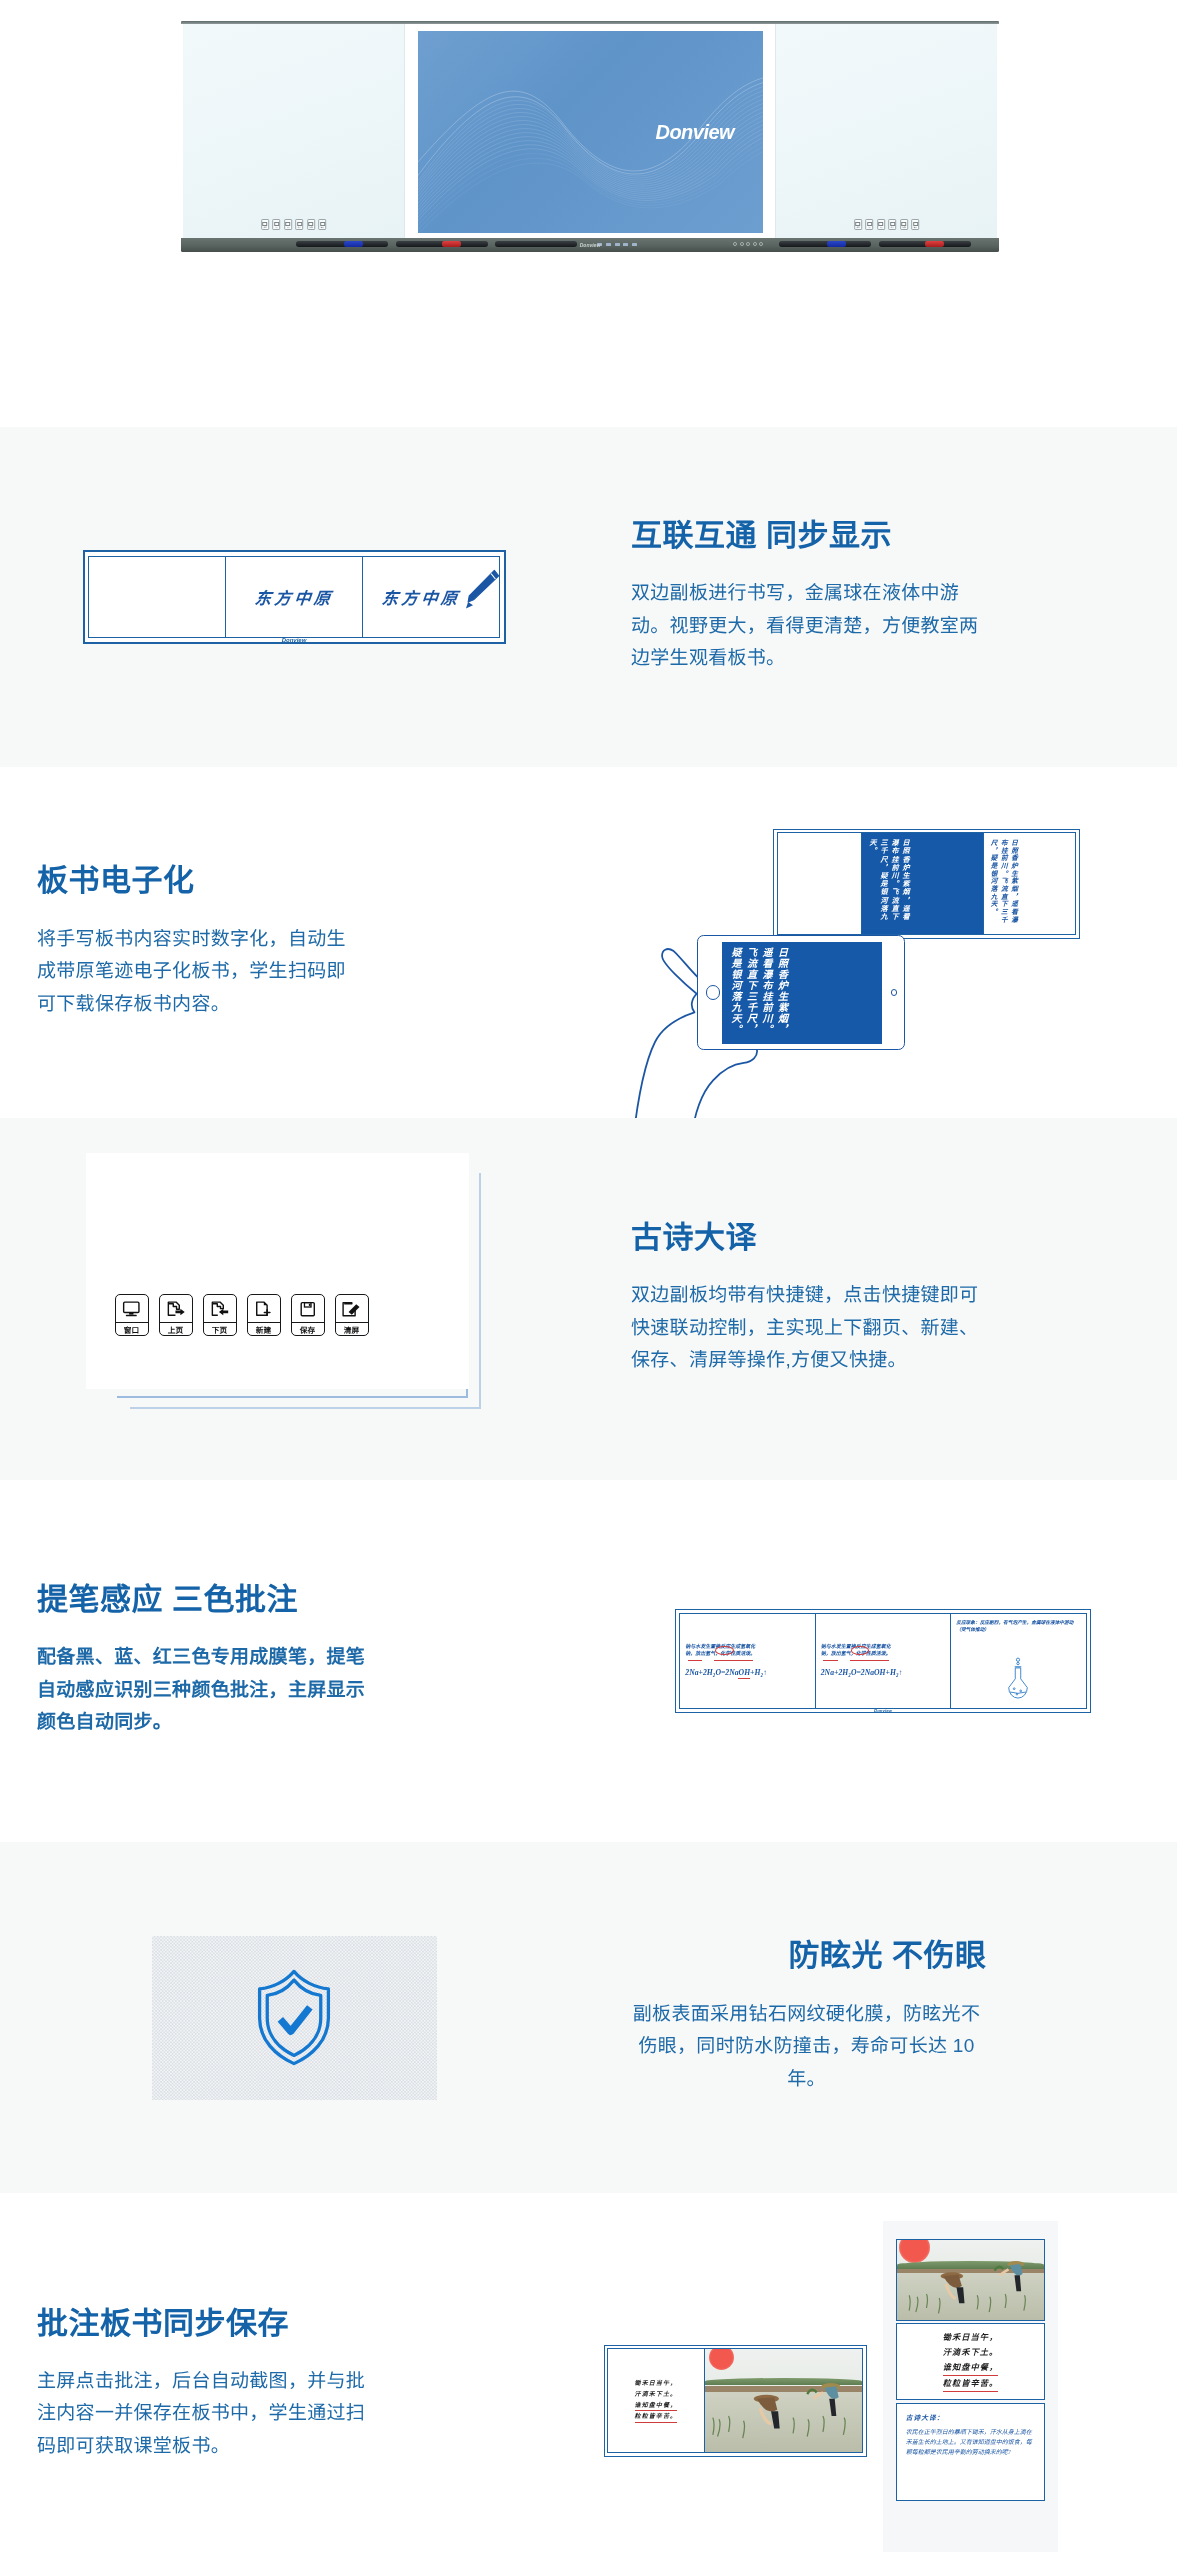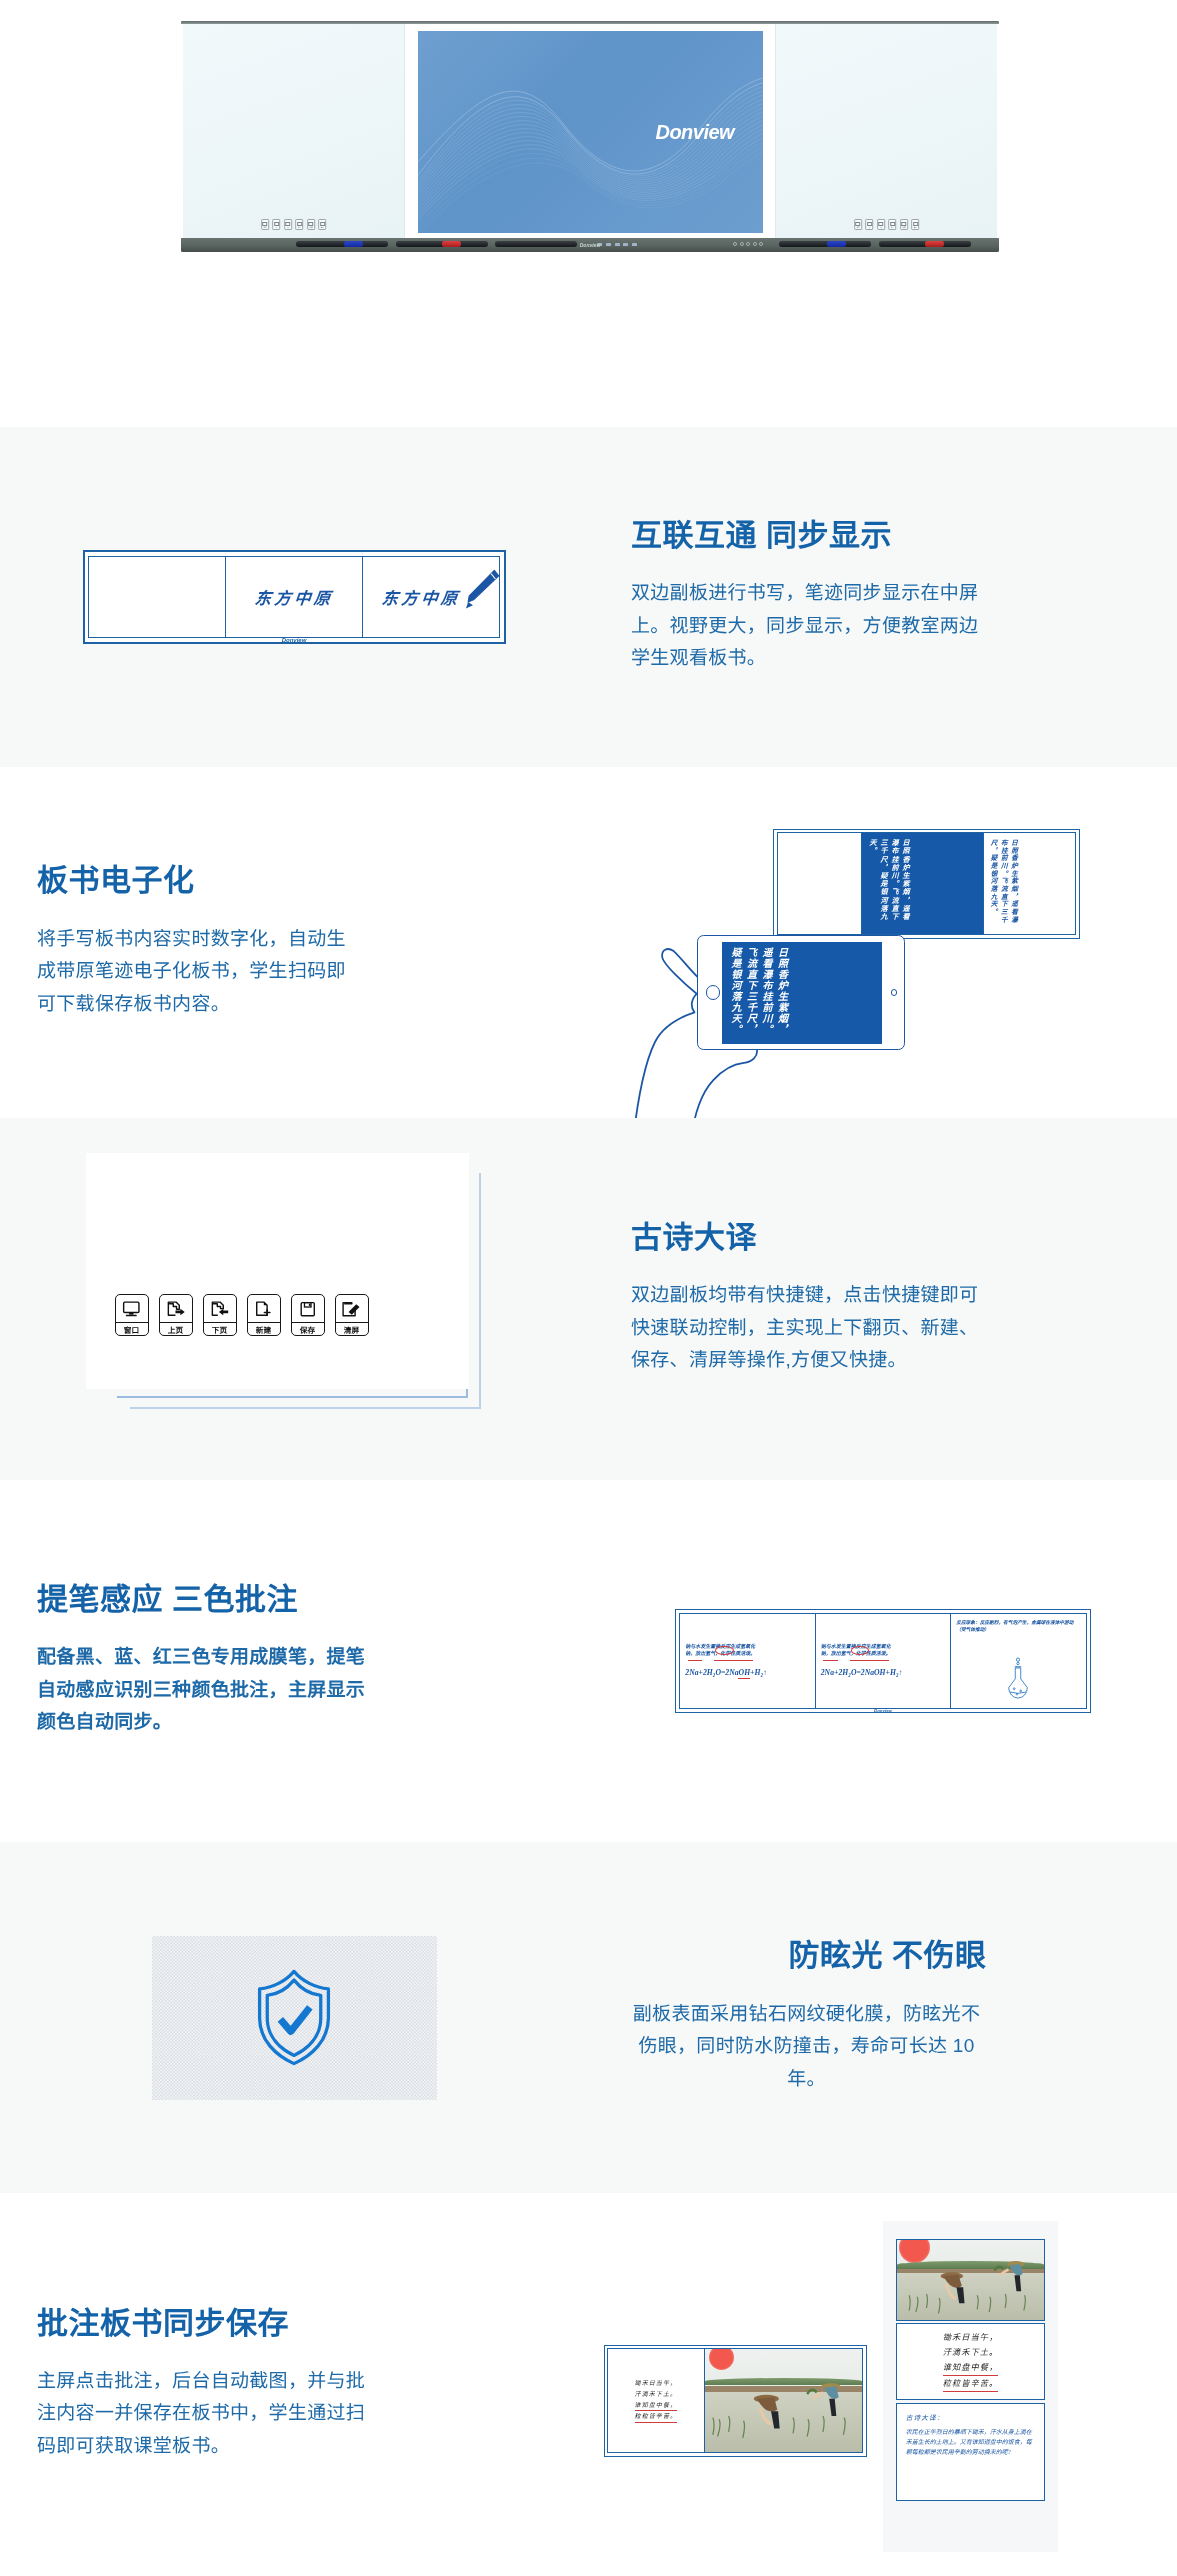--- a/index.html
+++ b/index.html
@@ -149,21 +149,21 @@
     background-size: 3.3px 3.3px;
     background-position: 0 0, 1.6px 1.6px;
     display:flex; align-items:center; justify-content:center;
   }
 
   
   .art6 { width: 548px; height: 340px; position: relative; }
   .ricepic { position:absolute; background:
       linear-gradient(180deg,#eef1ef 0%,#e9ede9 34%,#d9dfd4 42%,#cfd5cb 60%,#c6ccc2 100%); overflow:hidden; }
   .hand-poem {
-    font-family:"Liberation Serif","DejaVu Serif",serif; font-style:italic; font-weight:normal; color:#1f1f1f;
+    font-family:"Liberation Serif","DejaVu Serif",serif; font-style:italic; font-weight:bold; color:#1f1f1f;
     letter-spacing:1.1px;
   }
 </style>
 </head>
 <body>
 
 <div class="page">
 
   <section class="band white hero">
     <div class="board-wrap">
@@ -310,21 +310,21 @@
                 <path d="M24,64 L20,76 L33,70 Z" fill="#1b56a4"></path>
                 <path d="M66,12 L74,22" stroke="#ffffff" stroke-width="2"></path>
               </svg>
             </div>
           </div>
           <span class="lb-logo">Donview</span>
         </div>
       </div>
       <div class="col-text txt-right">
         <h2 class="title">互联互通 同步显示</h2>
-        <p class="body">双边副板进行书写，笔迹同步显示在中屏上。视野更大，同步显示，方便教室两边学生观看板书。</p>
+        <p class="body">双边副板进行书写，金属球在液体中游动。视野更大，看得更清楚，方便教室两边学生观看板书。</p>
       </div>
     </div>
   </section>
 
   <section class="band white" style="height:351px;">
     <div class="row">
       <div class="col-text txt-left">
         <h2 class="title">板书电子化</h2>
         <p class="body" style="max-width:318px;">将手写板书内容实时数字化，自动生成带原笔迹电子化板书，学生扫码即可下载保存板书内容。</p>
       </div>

